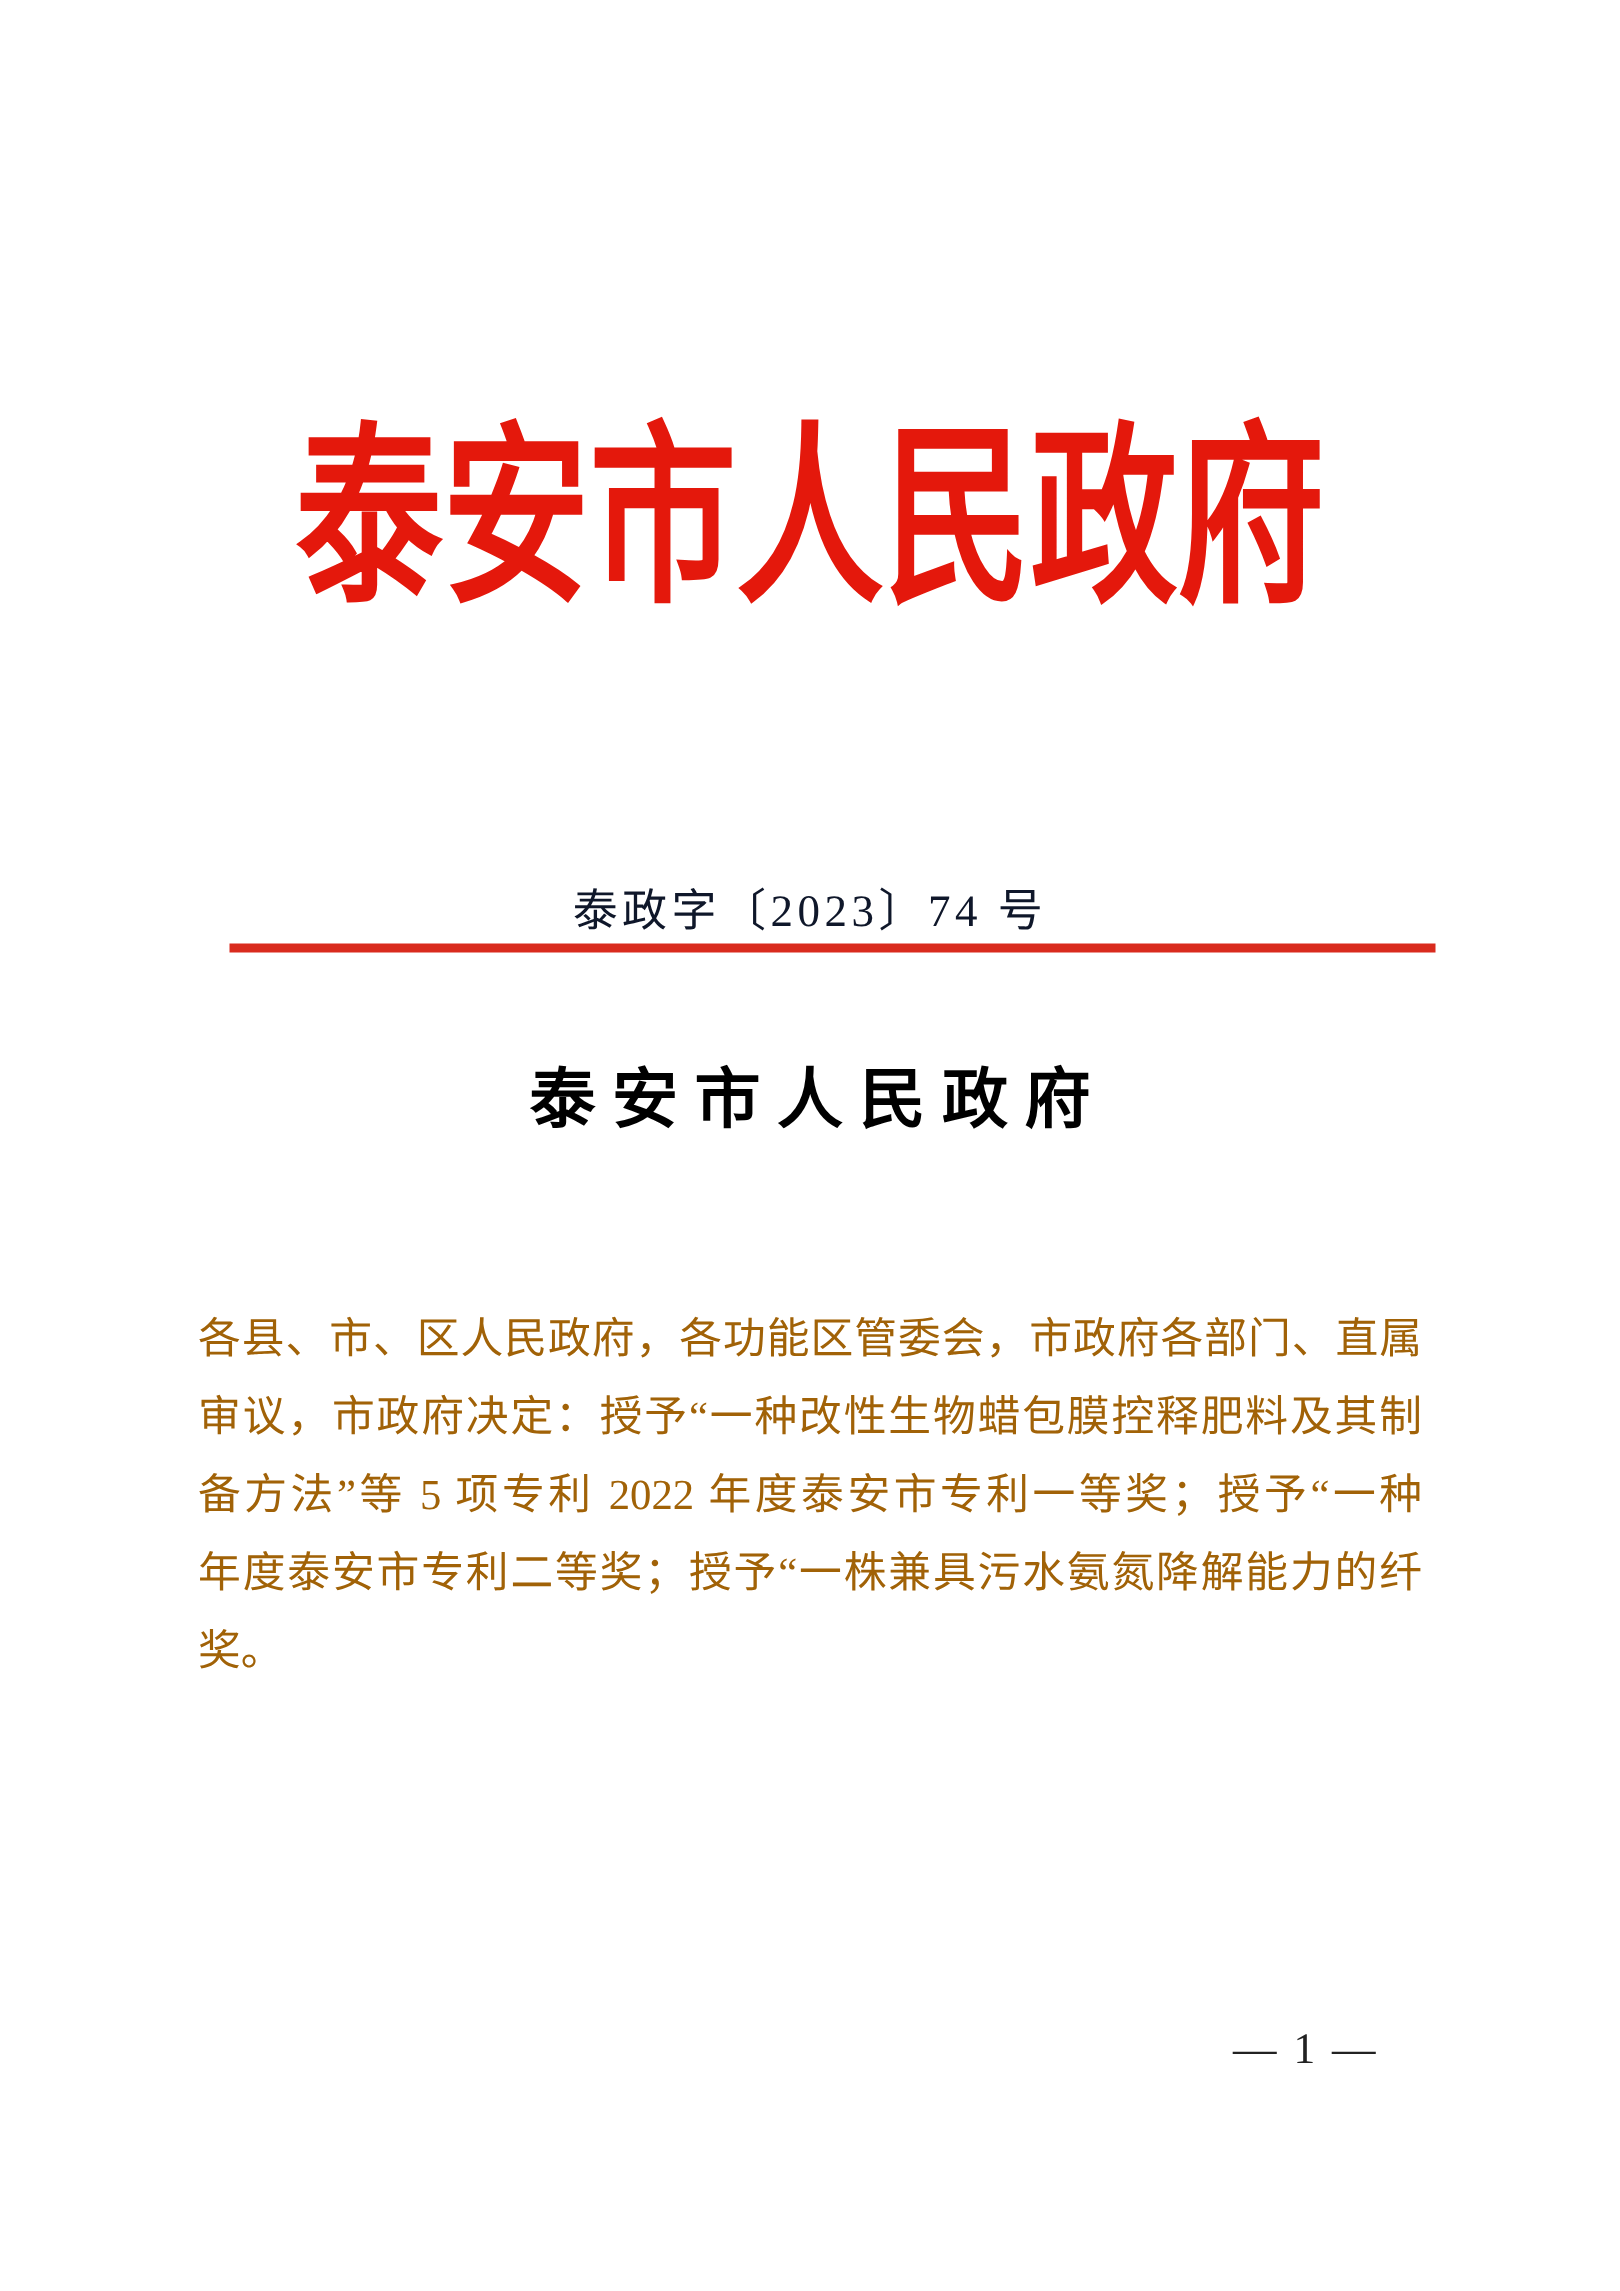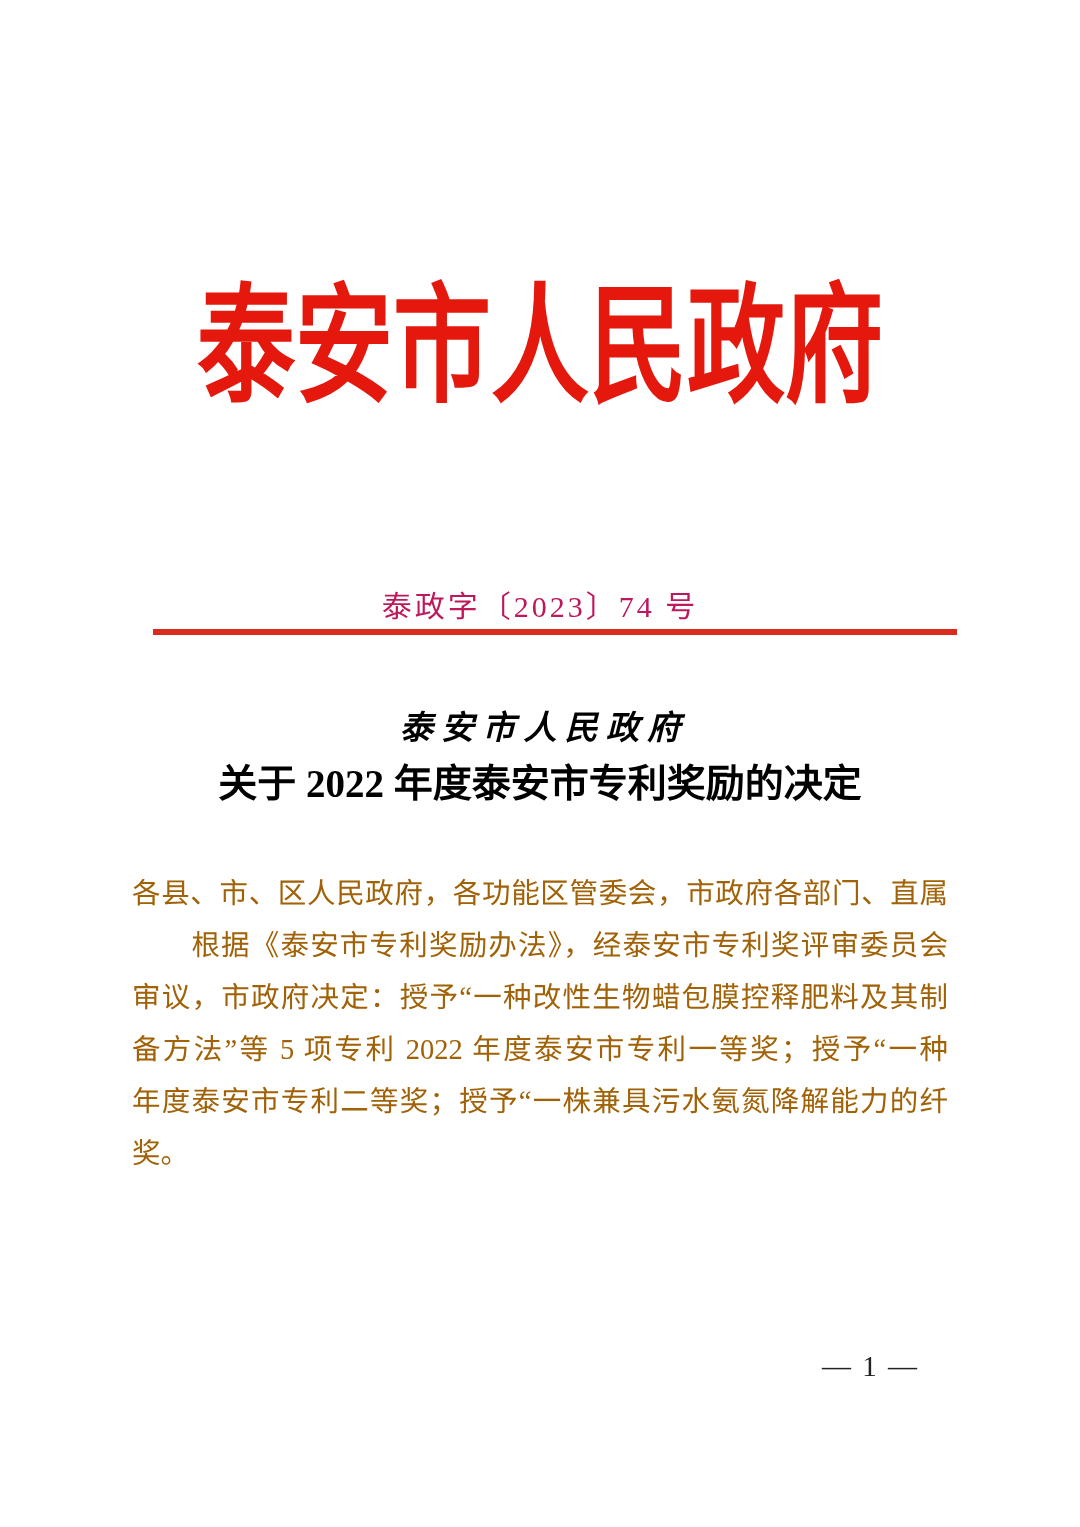--- a/index.html
+++ b/index.html
@@ -40,21 +40,21 @@
   }
   
   .docnum{
     position:absolute;
     top:582px;
     left:0;
     width:100%;
     text-align:center;
     font-size:30px;
     letter-spacing:3px;
-    color:#be185d;
+    color:#0f172a;
     white-space:nowrap;
   }
   
   .redline{
     position:absolute;
     top:629px;
     left:153px;
     width:804px;
     height:6px;
     background:var(--red-line);
@@ -63,24 +63,23 @@
   .title{
     position:absolute;
     top:710px;
     left:0;
     width:100%;
     text-align:center;
     font-weight:bold;
     color:#000;
   }
   .title .t1{
-    font-size:33px;
+    font-size:44px;
     line-height:1.1;
     white-space:nowrap;
-    font-style:italic;
   }
   .title .t2{
     margin-top:16px;
     font-size:39px;
     line-height:1.15;
     white-space:nowrap;
   }
   
   .doc-body{
     position:absolute;
@@ -117,26 +116,24 @@
 <div class="page">
 
   <div class="masthead">泰安市人民政府</div>
 
   <div class="docnum">泰政字〔2023〕74 号</div>
 
   <div class="redline"></div>
 
   <div class="title">
     <div class="t1">泰 安 市 人 民 政 府</div>
-    <div class="t2">关于 2022 年度泰安市专利奖励的决定</div>
   </div>
 
   <div class="doc-body">
     <div class="line j">各县、市、区人民政府，各功能区管委会，市政府各部门、直属</div>
-    <div class="line j">　　根据《泰安市专利奖励办法》，经泰安市专利奖评审委员会</div>
     <div class="line j">审议，市政府决定：授予“一种改性生物蜡包膜控释肥料及其制</div>
     <div class="line j">备方法”等 5 项专利 2022 年度泰安市专利一等奖；授予“一种</div>
     <div class="line j">年度泰安市专利二等奖；授予“一株兼具污水氨氮降解能力的纤</div>
     <div class="line">奖。</div>
   </div>
 
   <div class="pagenum">— 1 —</div>
 
 </div>
 

